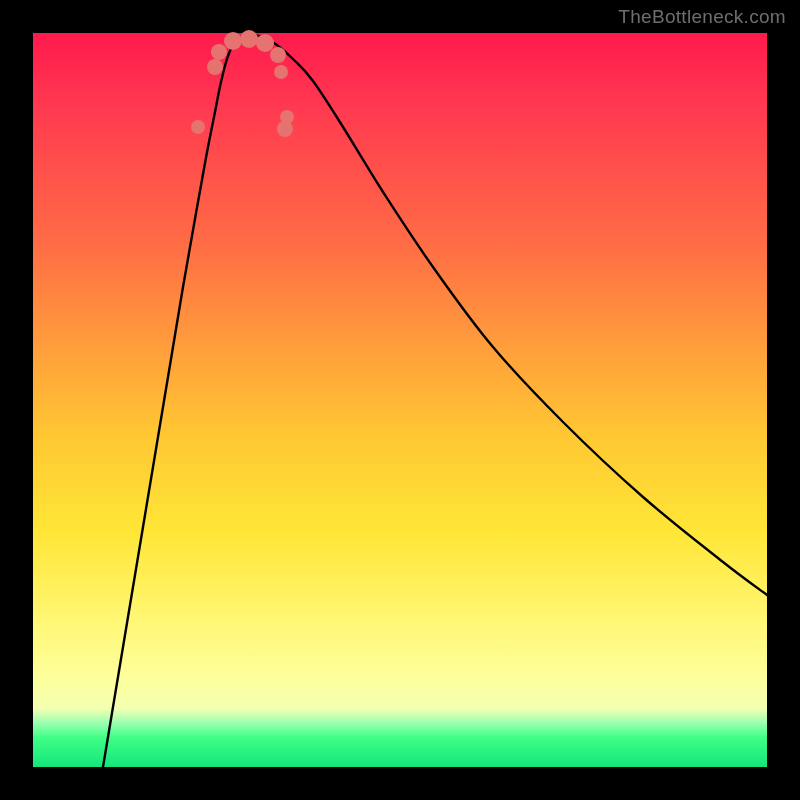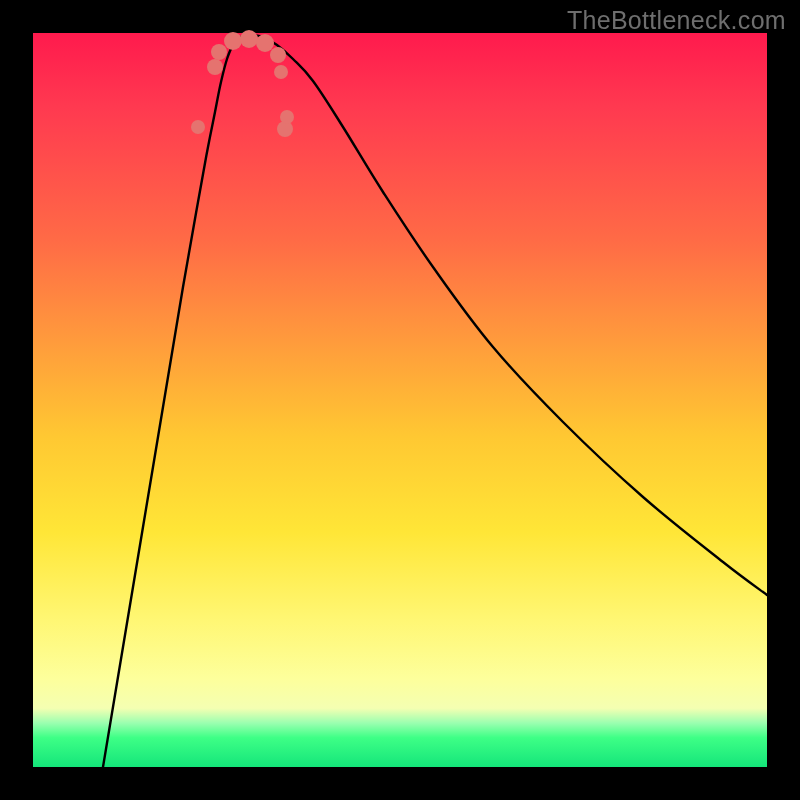--- a/index.html
+++ b/index.html
@@ -40,21 +40,21 @@
       #9bffb0 94%,
       #3eff86 96%,
       #14e57a 100%
     );
   }
   .watermark {
     position: absolute;
     top: 6px;
     right: 14px;
     color: #6e6e6e;
-    font-size: 25px;
+    font-size: 19px;
     font-weight: 500;
     letter-spacing: 0.3px;
     user-select: none;
   }
   svg.curve {
     position: absolute;
     left: 0;
     top: 0;
     width: 734px;
     height: 734px;

